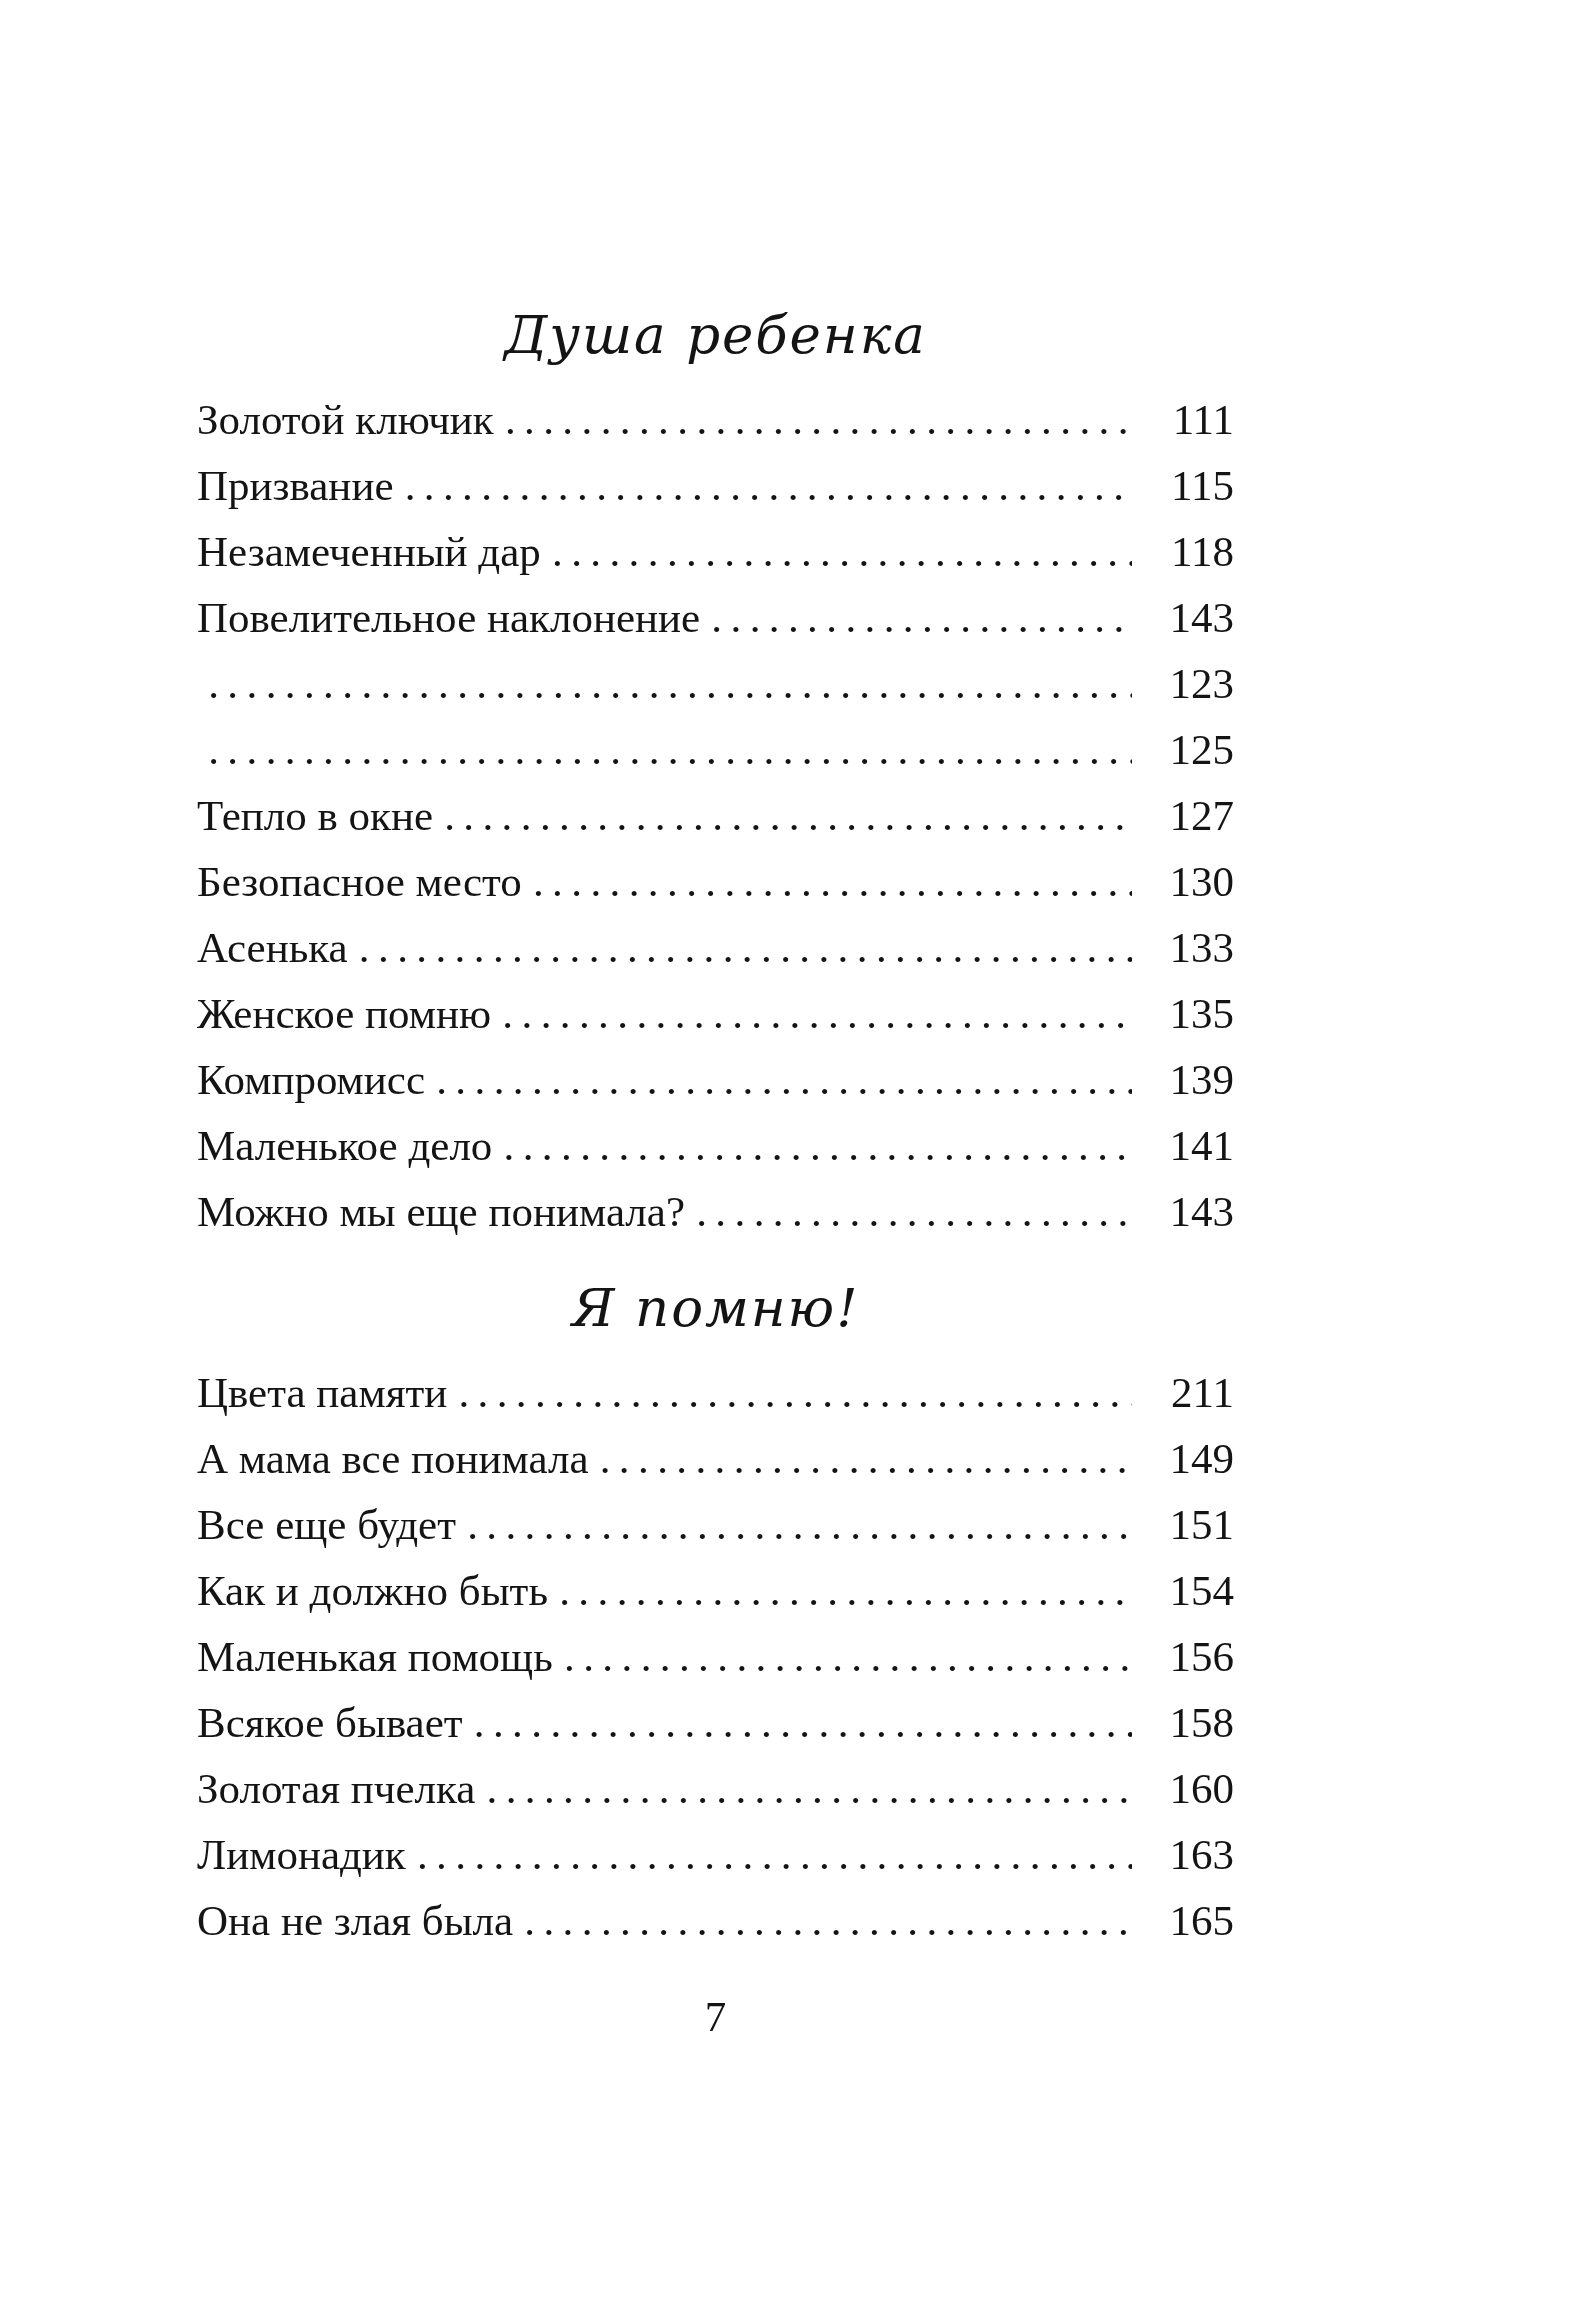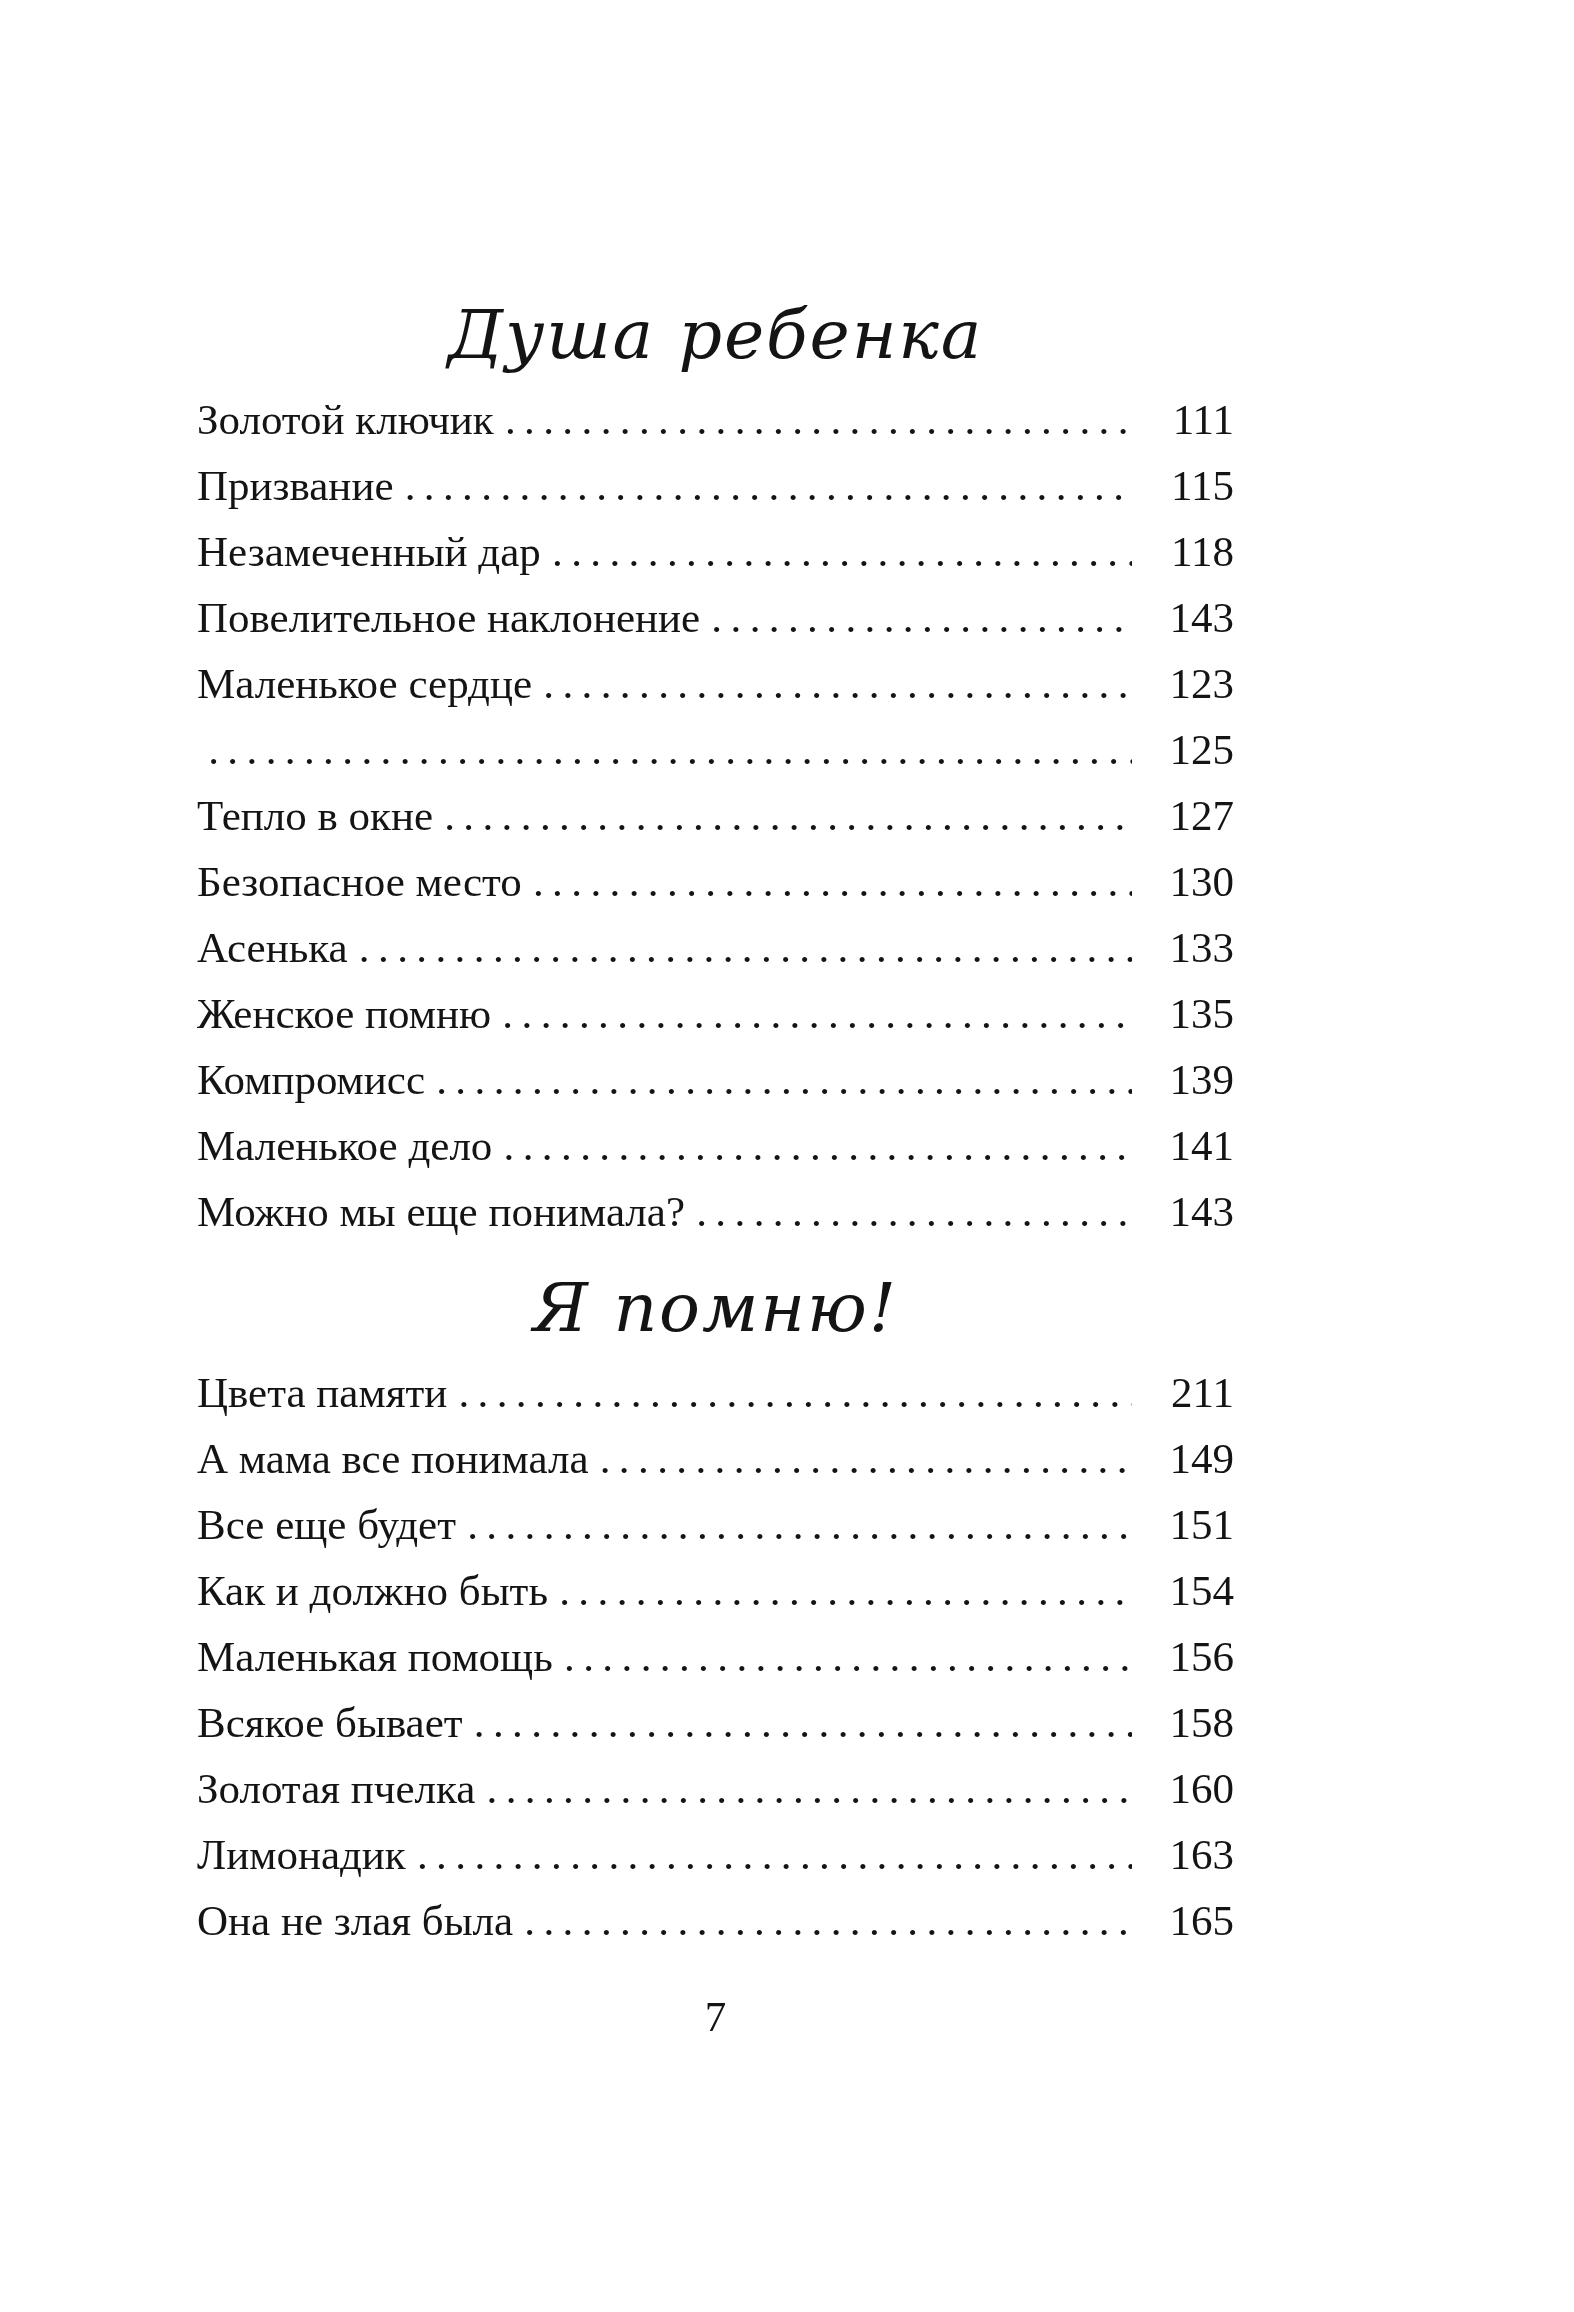--- a/index.html
+++ b/index.html
@@ -16,21 +16,21 @@
   .content {
     position: absolute;
     left: 197px;
     top: 296px;
     width: 1037px;
   }
   .section-heading {
     font-family: "DejaVu Serif", serif;
     font-style: italic;
     font-weight: 400;
-    font-size: 68px;
+    font-size: 53px;
     line-height: 78px;
     text-align: center;
     letter-spacing: 1.9px;
     margin-bottom: 13px;
   }
   .toc-section:not(:first-of-type) .section-heading {
     margin-top: 24px;
   }
   .toc-entry {
     display: flex;
@@ -91,21 +91,20 @@
       <span class="entry-page">118</span>
     </div>
 
     <div class="toc-entry">
       <span class="entry-title">Повелительное наклонение</span>
       <span class="leader" aria-hidden="true">........................................................................................................................</span>
       <span class="entry-page">143</span>
     </div>
 
     <div class="toc-entry">
-      <span class="entry-title">Маленькое сердце</span>
       <span class="leader" aria-hidden="true">........................................................................................................................</span>
       <span class="entry-page">123</span>
     </div>
 
     <div class="toc-entry">
       <span class="leader" aria-hidden="true">........................................................................................................................</span>
       <span class="entry-page">125</span>
     </div>
 
     <div class="toc-entry">

